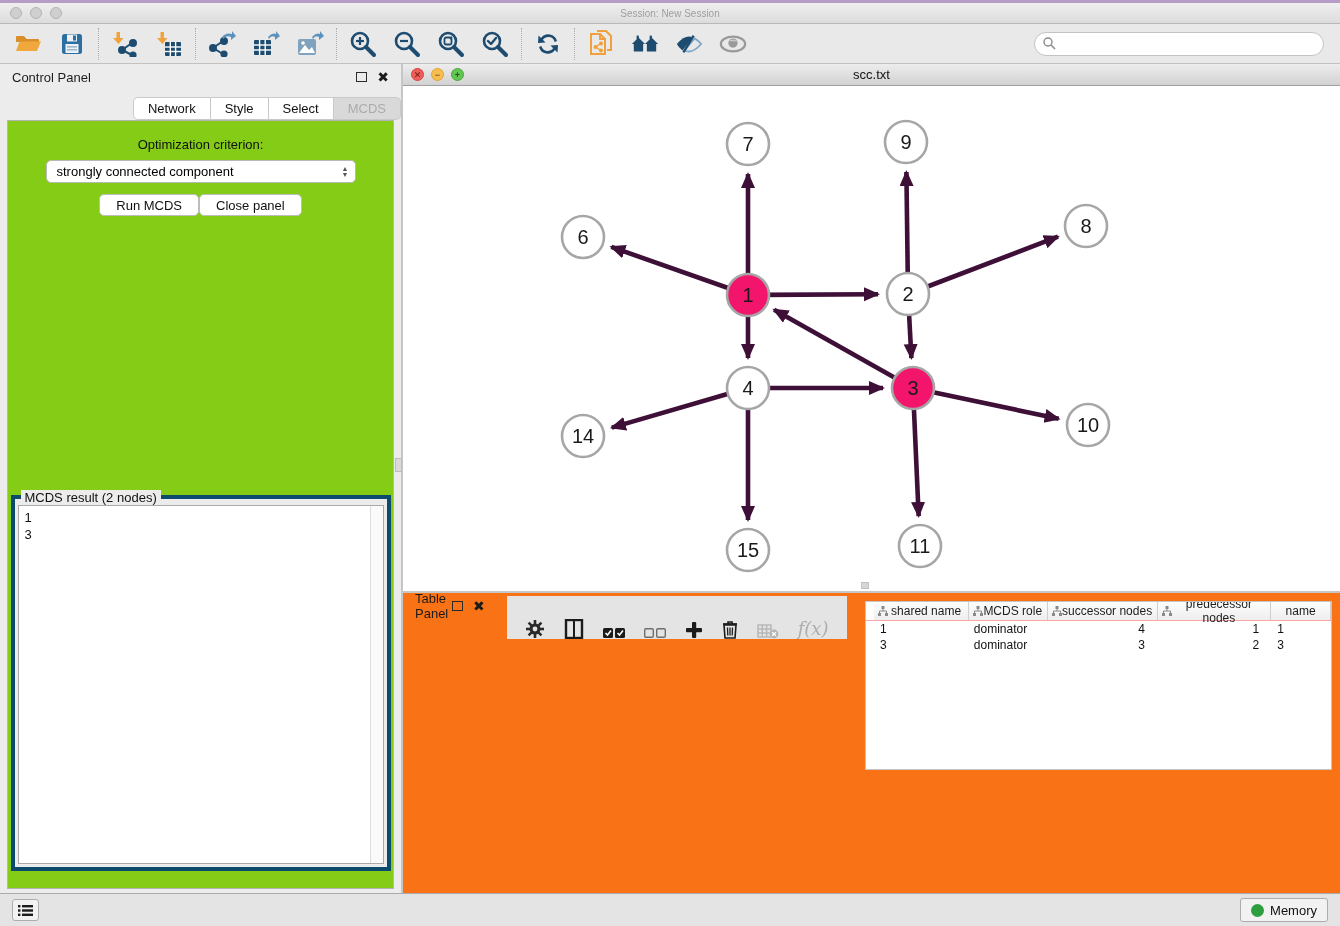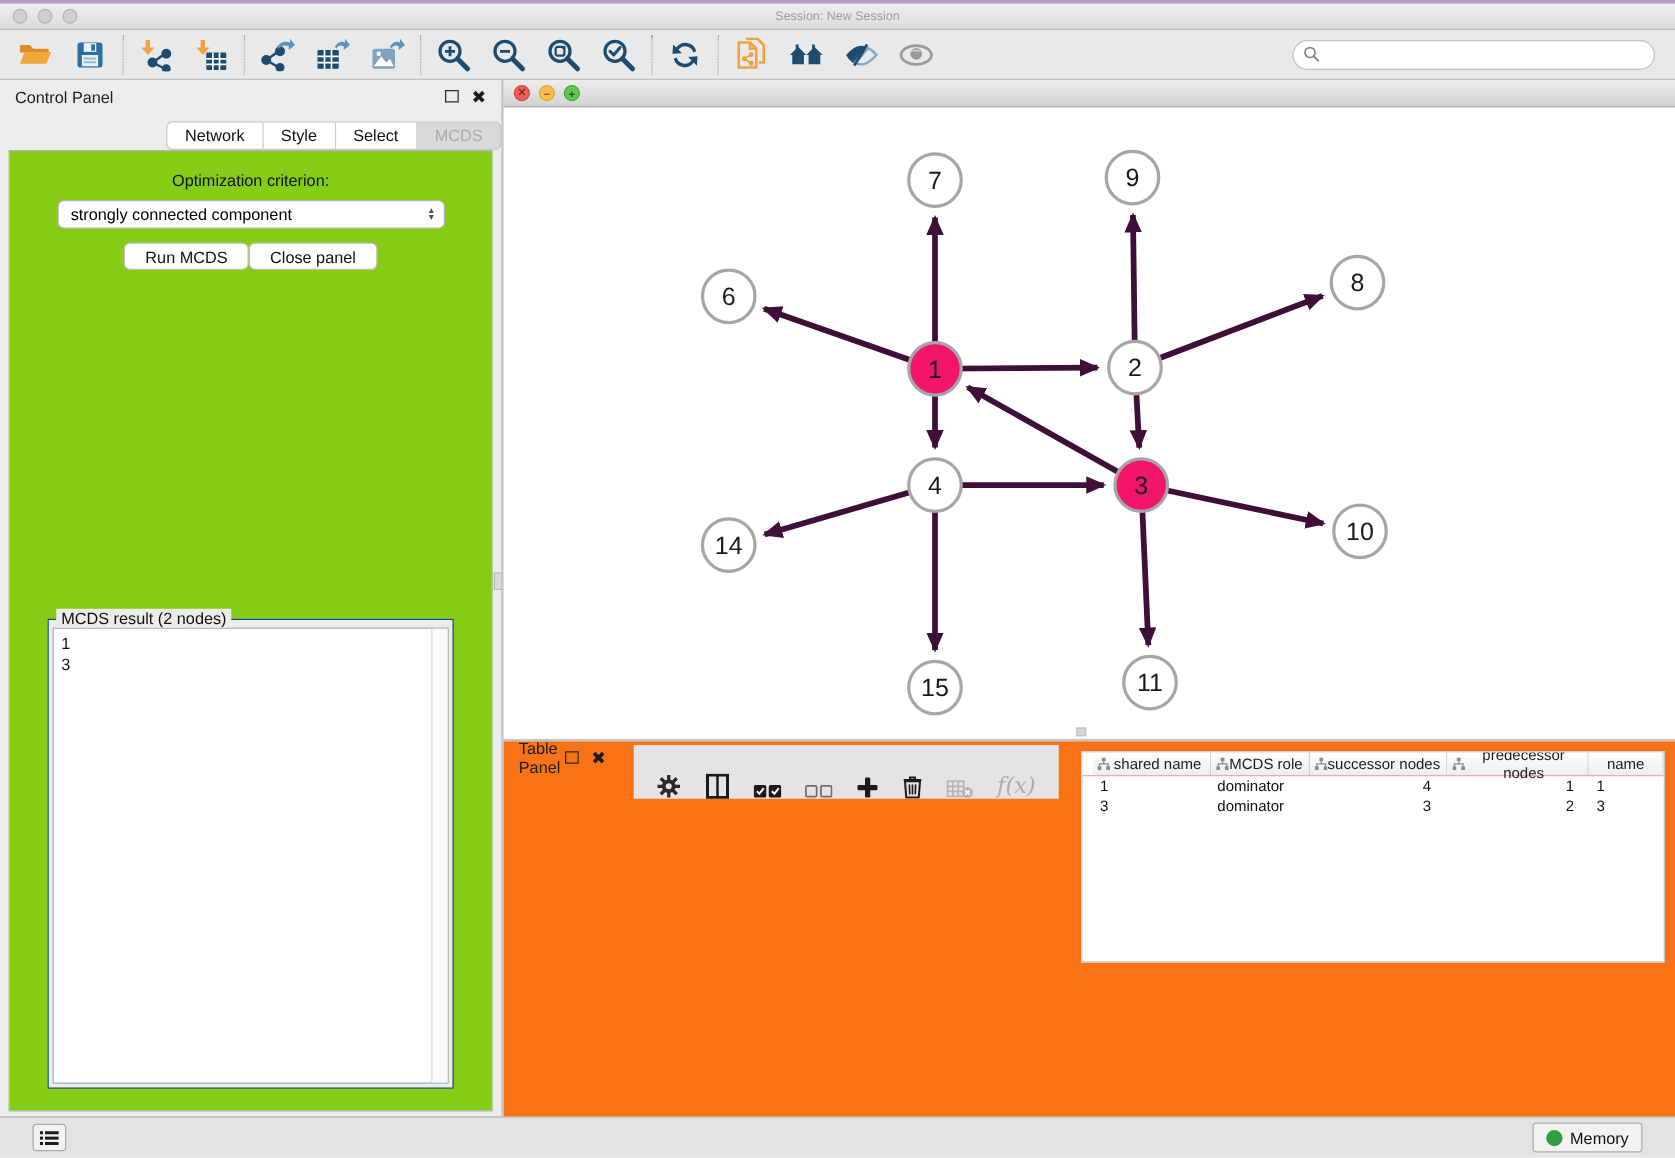--- a/index.html
+++ b/index.html
@@ -45,21 +45,21 @@
   .cp-tabs { margin-top:7px; }
   .cp-body { margin:0 7px 4px 7px; border:1px solid #B5B5B5; background:#84cc16; flex:1;
              display:flex; flex-direction:column; align-items:center; padding-top:16px; }
   .opt-label { font-size:13px; color:#111; }
   .criterion { margin-top:8px; width:310px; height:23px; background:#fff; border:1px solid #B8B8B8; border-radius:5px;
                display:flex; align-items:center; padding:0 6px 0 10px; font-size:13px; cursor:pointer; }
   .criterion .stepper { margin-left:auto; display:flex; flex-direction:column; line-height:6px; font-size:7px; color:#555; }
   .btnrow { margin-top:11px; display:flex; }
   .pbtn { background:#fff; border:1px solid #BDBDBD; border-radius:5px; height:22px; padding:0 16px;
           font-size:13px; color:#111; cursor:pointer; font-family:inherit; }
-  .result-fieldset { margin-top:279px; width:325px; height:376px; border:1px solid #0c4a6e; background:#ECECEC;
+  .result-fieldset { margin-top:279px; width:380px; height:376px; border:4px solid #0c4a6e; background:#ECECEC;
                      position:relative; padding:6px 3px 3px 3px; }
   .result-legend { position:absolute; top:-9px; left:6px; background:#ECECEC; padding:0 4px; font-size:13px; color:#111; }
   .result-area { width:100%; height:100%; background:#fff; border:1px solid #A9A9A9; display:flex; }
   .result-lines { flex:1; padding:3px 6px; font-size:13px; color:#111; line-height:17px; white-space:pre; overflow:hidden; }
   .result-scroll { width:13px; background:#FAFAFA; border-left:1px solid #DDD; }
 
   
   .rightcol { flex:1; display:flex; flex-direction:column; min-width:0; }
 
   .netwin { height:529px; border-bottom:2px solid #C6C6C6; display:flex; flex-direction:column; position:relative; }
@@ -84,21 +84,21 @@
   .fx { font-family:"DejaVu Serif",serif; font-style:italic; font-size:18px; color:#ADADAD; }
   .tablewrap { margin:8px 8px 0 10px; height:169px; background:#fff; border:1px solid #C5C5C5; overflow:hidden; }
   .thead { display:flex; border-bottom:1px solid #fca5a5; height:19px; }
   .th { background:linear-gradient(#FDFDFD,#EEEEEE); border-right:1px solid #CFCFCF; display:flex; align-items:center;
         font-size:12px; color:#1c1c1c; padding:0 4px; cursor:pointer; }
   .th .thlabel { flex:1; text-align:center; }
   .trow { display:flex; height:16px; }
   .td { font-size:12px; color:#111; display:flex; align-items:center; padding:0 6px; }
   .td.right { justify-content:flex-end; padding-right:12px; }
   .tp-tabs { margin-top:20px; }
-  .statusbar { height:33px; background:#E4E4E4; border-top:1px solid #ABABAB; display:flex; align-items:center; padding:0 26px; }
+  .statusbar { height:33px; background:#E4E4E4; border-top:1px solid #ABABAB; display:flex; align-items:center; padding:0 12px; }
   .list-btn { width:27px; height:22px; background:#F2F2F2; border:1px solid #ADADAD; border-radius:3px;
               display:flex; align-items:center; justify-content:center; cursor:pointer; }
   .mem-btn { margin-left:auto; height:24px; background:#F2F2F2; border:1px solid #ADADAD; border-radius:3px;
              display:flex; align-items:center; gap:6px; padding:0 10px; font-size:13px; color:#111; cursor:pointer; }
   .mem-dot { width:13px; height:13px; border-radius:50%; background:#2E9E3E; }
 </style>
 </head>
 <body>
 
 <div class="desktop-edge"></div>
@@ -336,20 +336,21 @@
   <div class="rightcol">
 
     <div class="netwin">
       <div class="split-grip"></div>
       <div class="net-titlebar">
         <div class="net-lights">
           <span class="tl tl-close">✕</span>
           <span class="tl tl-min">−</span>
           <span class="tl tl-max">+</span>
         </div>
+        <div class="net-title">scc.txt</div>
       </div>
       <div class="canvas">
         <svg id="graph-svg" width="935" height="505" viewBox="0 0 935 505">
             <defs>
               <marker id="arrow" markerUnits="userSpaceOnUse" markerWidth="18" markerHeight="16" refX="14" refY="7" orient="auto">
                 <path d="M0,0 L16,7 L0,14 Z" fill="#3E1038"></path>
               </marker>
             </defs>
             <line x1="345" y1="209" x2="345" y2="88" stroke="#3E1038" stroke-width="4.6" marker-end="url(#arrow)"></line>
             <line x1="345" y1="209" x2="208.30235403018057" y2="160.94870626515439" stroke="#3E1038" stroke-width="4.6" marker-end="url(#arrow)"></line>

